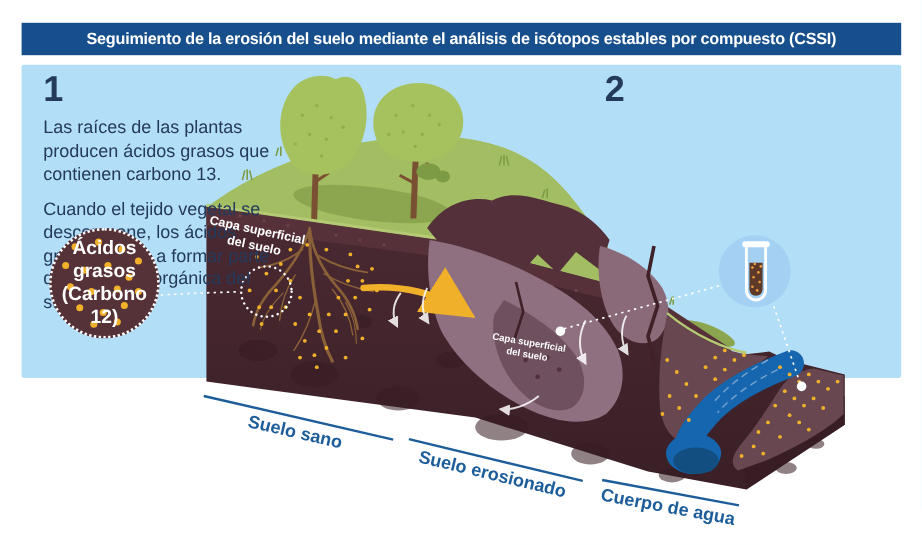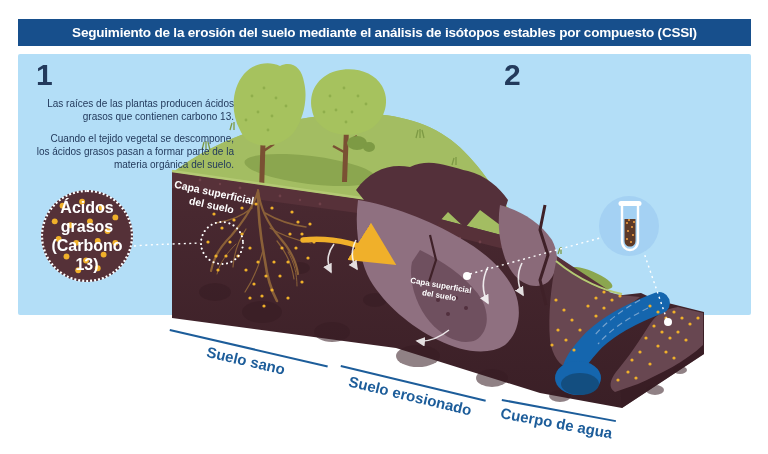--- a/index.html
+++ b/index.html
@@ -5,21 +5,21 @@
   html,body{margin:0;padding:0;background:#ffffff;}
   .page{position:relative;width:768px;height:454px;background:#ffffff;overflow:hidden;
         font-family:"Liberation Sans","DejaVu Sans",sans-serif;padding-left:21px;}
   .title-bar{position:absolute;left:18px;top:19px;width:733px;height:27px;background:#174f8c;
         color:#ffffff;font-size:13.5px;font-weight:bold;text-align:center;line-height:27px;
         white-space:nowrap;letter-spacing:-0.2px;}
   .panel{position:absolute;left:18px;top:54px;width:733px;height:261px;background:#b3def7;border-radius:2px;}
   .scene{position:absolute;left:0;top:0;width:768px;height:454px;}
   .step{position:absolute;color:#233a5c;}
   .step-num{font-size:30px;font-weight:bold;line-height:1;margin:0 0 7px 0;}
-  .step p{font-size:10px;line-height:1.3;margin:0 0 9px 0;font-weight:500;text-align:right;}
+  .step p{font-size:15px;line-height:1.3;margin:0 0 9px 0;font-weight:500;}
   #step1{left:36px;top:60px;width:198px;}
   #step2{left:504px;top:60px;width:250px;}
   .fatty-circle{position:absolute;left:41px;top:190px;width:92px;height:92px;border-radius:50%;
         background:#553138;border:2px dotted #ffffff;box-sizing:border-box;}
   .fatty-dots{position:absolute;left:0;top:0;width:100%;height:100%;}
   .fatty-label{position:absolute;left:0;top:0;width:100%;height:100%;display:flex;flex-direction:column;
         align-items:flex-end;justify-content:center;color:#ffffff;font-size:16px;font-weight:bold;
         line-height:1.2;text-align:center;}
   .capa-label{position:absolute;color:#ffffff;font-weight:bold;text-align:center;line-height:1.2;}
   #capa1{left:167px;top:186px;width:92px;font-size:10.5px;transform:rotate(12deg);}
@@ -334,21 +334,21 @@
           <circle cx="74" cy="52" r="3"></circle>
         <circle cx="24" cy="66" r="3"></circle>
           <circle cx="44" cy="70" r="3"></circle>
           <circle cx="62" cy="64" r="3"></circle>
         <circle cx="36" cy="80" r="3"></circle>
           <circle cx="56" cy="78" r="3"></circle>
       </g>
     </svg>
     <div class="fatty-label">
       <span>Ácidos grasos</span>
-      <span>(Carbono 13)</span>
+      <span>(Carbono 12)</span>
     </div>
   </div>
 
   <div class="capa-label" id="capa1">
     <span>Capa superficial</span><br>
     <span>del suelo</span>
   </div>
   <div class="capa-label" id="capa2">
     <span>Capa superficial</span><br>
     <span>del suelo</span>

